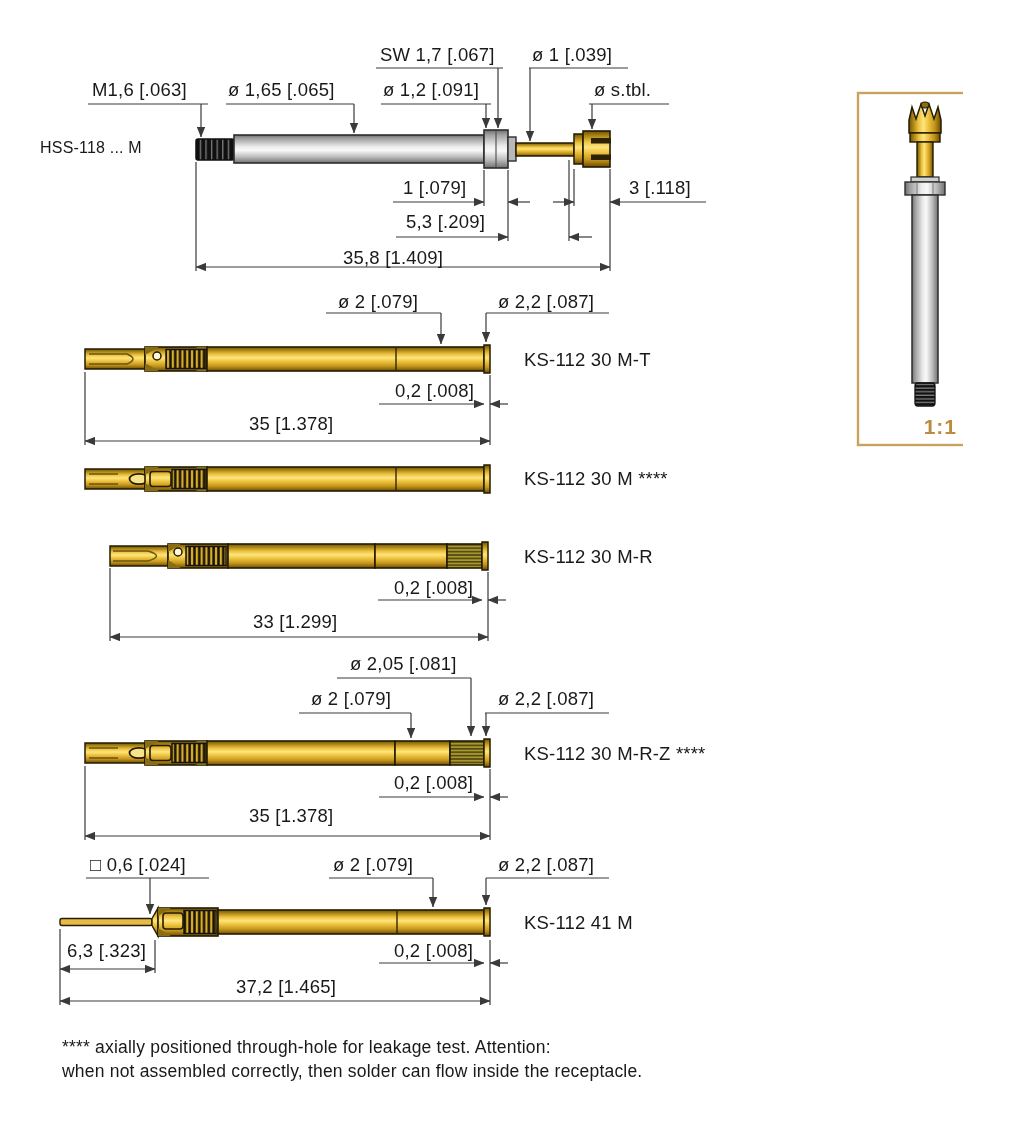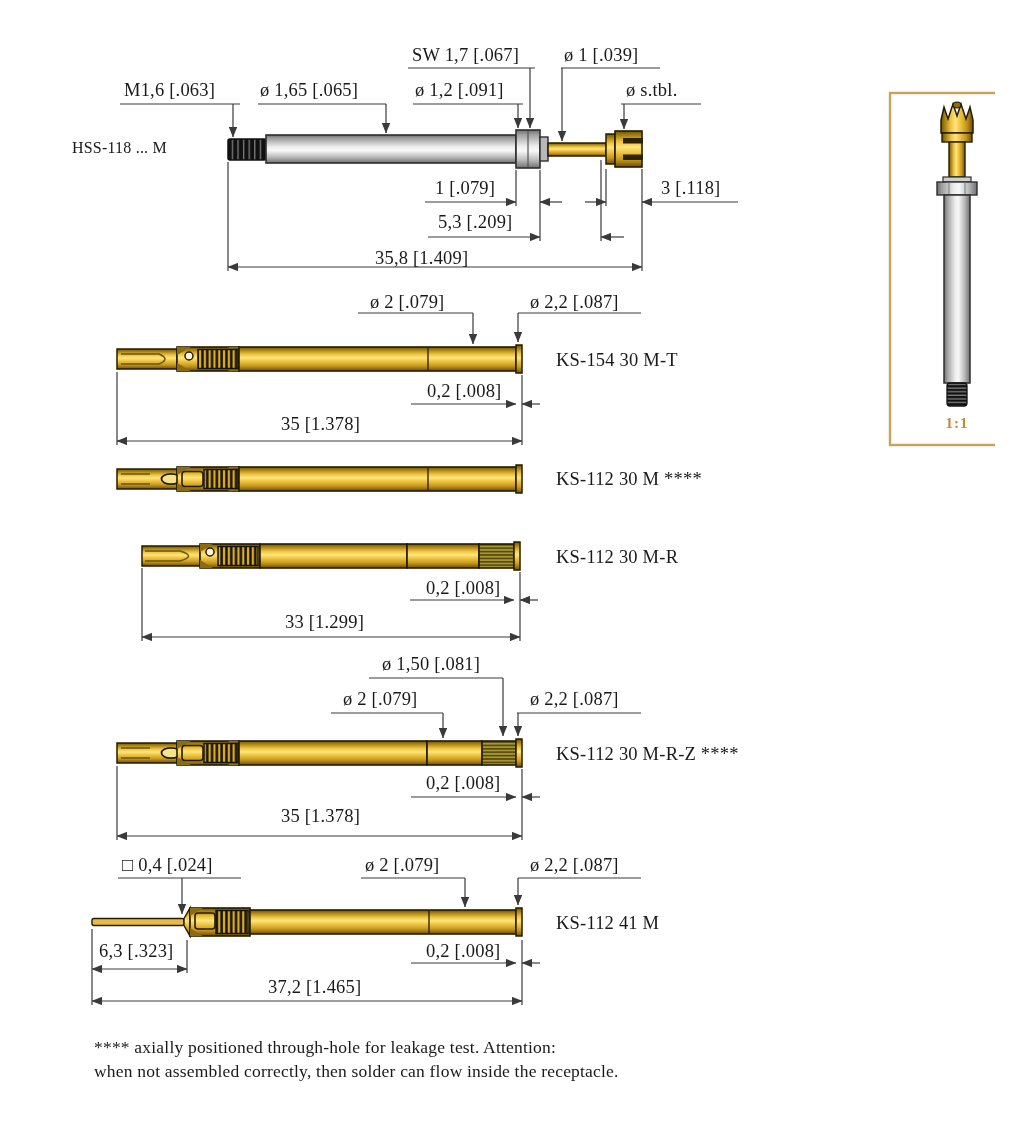--- a/index.html
+++ b/index.html
@@ -1,23 +1,23 @@
 <!DOCTYPE html>
 <html><head>
 <meta charset="utf-8">
 <style>
   html,body{margin:0;padding:0;background:#fff;}
   #canvas{position:relative;width:963px;height:1128px;background:#fff;overflow:hidden;
-          font-family:Liberation Serif, serif;color:#191919;margin-left:32px;}
+          font-family:Liberation Sans, sans-serif;color:#191919;}
   svg{position:absolute;left:0;top:0;}
   .lbl{position:absolute;white-space:nowrap;font-size:18.5px;line-height:20px;color:#191919;letter-spacing:.2px;}
   .part{font-size:18.5px;}
   .foot{font-size:17.5px;line-height:24px;}
-  .scale-lbl{position:absolute;left:893px;top:415px;width:64px;text-align:center;
-             font-size:15px;font-weight:bold;color:#bb8b3e;letter-spacing:1px;}
+  .scale-lbl{position:absolute;left:893px;top:415px;width:64px;text-align:right;
+             font-size:21px;font-weight:bold;color:#bb8b3e;letter-spacing:1px;}
 </style>
 </head>
 <body>
 
 <div id="canvas">
 
 <svg width="1034" height="1128" viewBox="0 0 1034 1128">
   <defs>
     <marker id="arr" viewBox="0 0 10 8" refX="9.6" refY="4" markerWidth="10.5" markerHeight="8.5" markerUnits="userSpaceOnUse" orient="auto-start-reverse">
       <path d="M0,0 L10,4 L0,8 Z" fill="#3a3a3a"></path>
@@ -257,38 +257,38 @@
 <span class="lbl" style="left:383px;top:80px">ø 1,2 [.091]</span>
 <span class="lbl" style="left:594px;top:80px">ø s.tbl.</span>
 <span class="lbl part" style="left:40px;top:138px;font-size:16px">HSS-118 ... M</span>
 <span class="lbl" style="left:403px;top:178px">1 [.079]</span>
 <span class="lbl" style="left:629px;top:178px">3 [.118]</span>
 <span class="lbl" style="left:406px;top:212px">5,3 [.209]</span>
 <span class="lbl" style="left:343px;top:248px">35,8 [1.409]</span>
 
 <span class="lbl" style="left:338px;top:292px">ø 2 [.079]</span>
 <span class="lbl" style="left:498px;top:292px">ø 2,2 [.087]</span>
-<span class="lbl part" style="left:524px;top:350px">KS-154 30 M-T</span>
+<span class="lbl part" style="left:524px;top:350px">KS-112 30 M-T</span>
 <span class="lbl" style="left:395px;top:381px">0,2 [.008]</span>
 <span class="lbl" style="left:249px;top:414px">35 [1.378]</span>
 
 <span class="lbl part" style="left:524px;top:469px">KS-112 30 M ****</span>
 
 <span class="lbl part" style="left:524px;top:547px">KS-112 30 M-R</span>
 <span class="lbl" style="left:394px;top:578px">0,2 [.008]</span>
 <span class="lbl" style="left:253px;top:612px">33 [1.299]</span>
 
-<span class="lbl" style="left:350px;top:654px">ø 1,50 [.081]</span>
+<span class="lbl" style="left:350px;top:654px">ø 2,05 [.081]</span>
 <span class="lbl" style="left:311px;top:689px">ø 2 [.079]</span>
 <span class="lbl" style="left:498px;top:689px">ø 2,2 [.087]</span>
 <span class="lbl part" style="left:524px;top:744px">KS-112 30 M-R-Z ****</span>
 <span class="lbl" style="left:394px;top:773px">0,2 [.008]</span>
 <span class="lbl" style="left:249px;top:806px">35 [1.378]</span>
 
-<span class="lbl" style="left:90px;top:855px">□ 0,4 [.024]</span>
+<span class="lbl" style="left:90px;top:855px">□ 0,6 [.024]</span>
 <span class="lbl" style="left:333px;top:855px">ø 2 [.079]</span>
 <span class="lbl" style="left:498px;top:855px">ø 2,2 [.087]</span>
 <span class="lbl part" style="left:524px;top:913px">KS-112 41 M</span>
 <span class="lbl" style="left:67px;top:941px">6,3 [.323]</span>
 <span class="lbl" style="left:394px;top:941px">0,2 [.008]</span>
 <span class="lbl" style="left:236px;top:977px">37,2 [1.465]</span>
 
 <span class="lbl foot" style="left:62px;top:1059px">when not assembled correctly, then solder can flow inside the receptacle.</span>
 <span class="lbl foot" style="left:62px;top:1035px">**** axially positioned through-hole for leakage test. Attention:</span>
 

